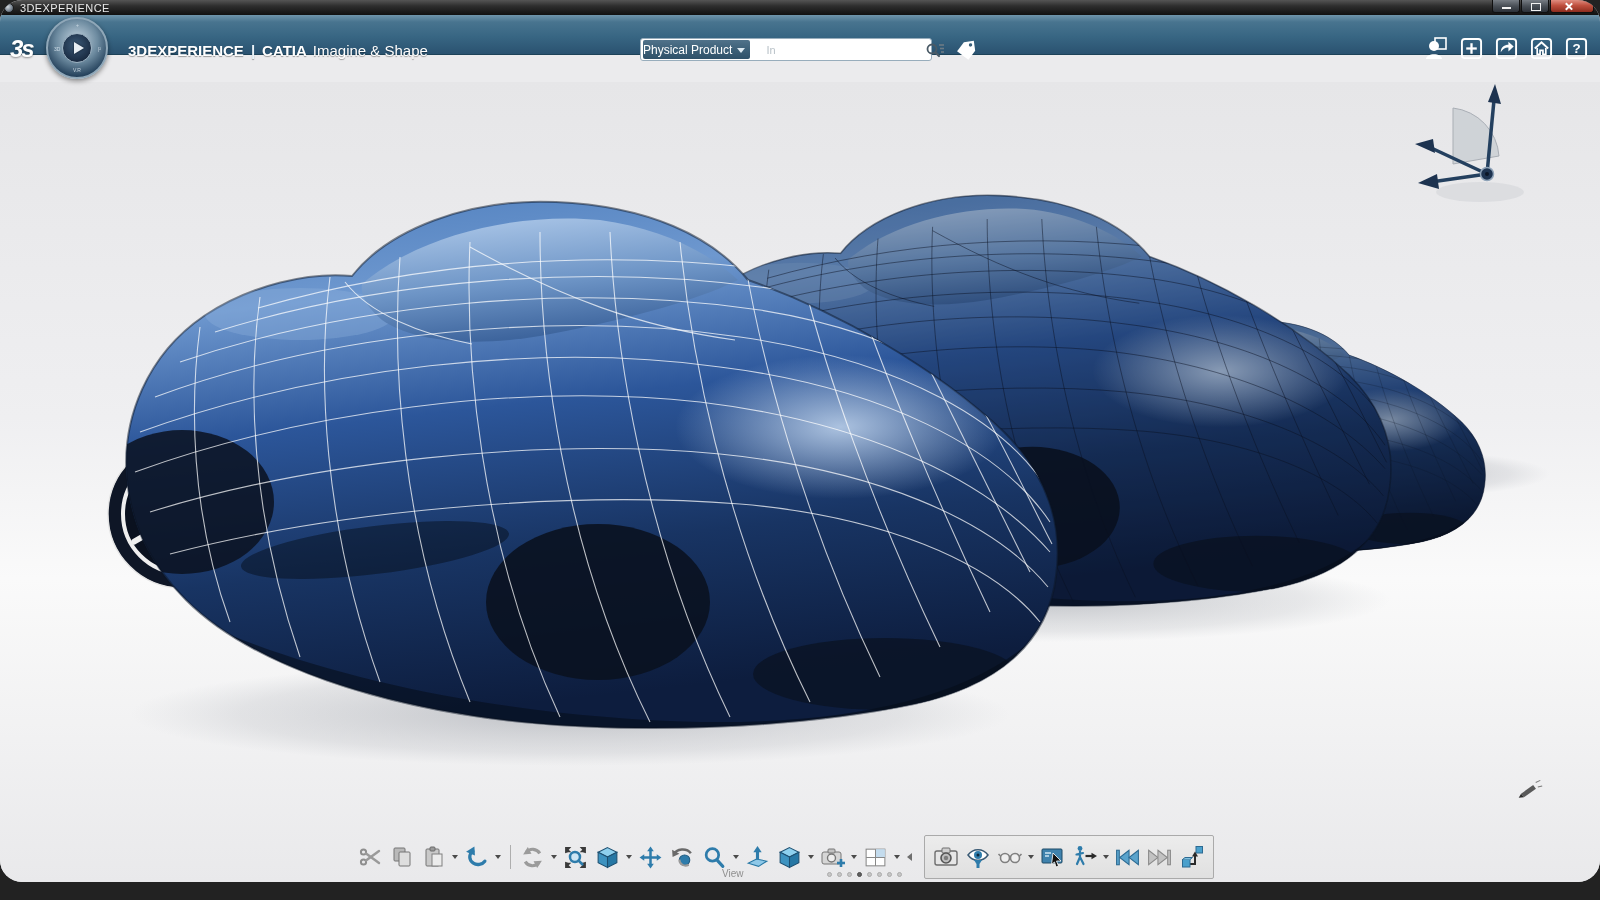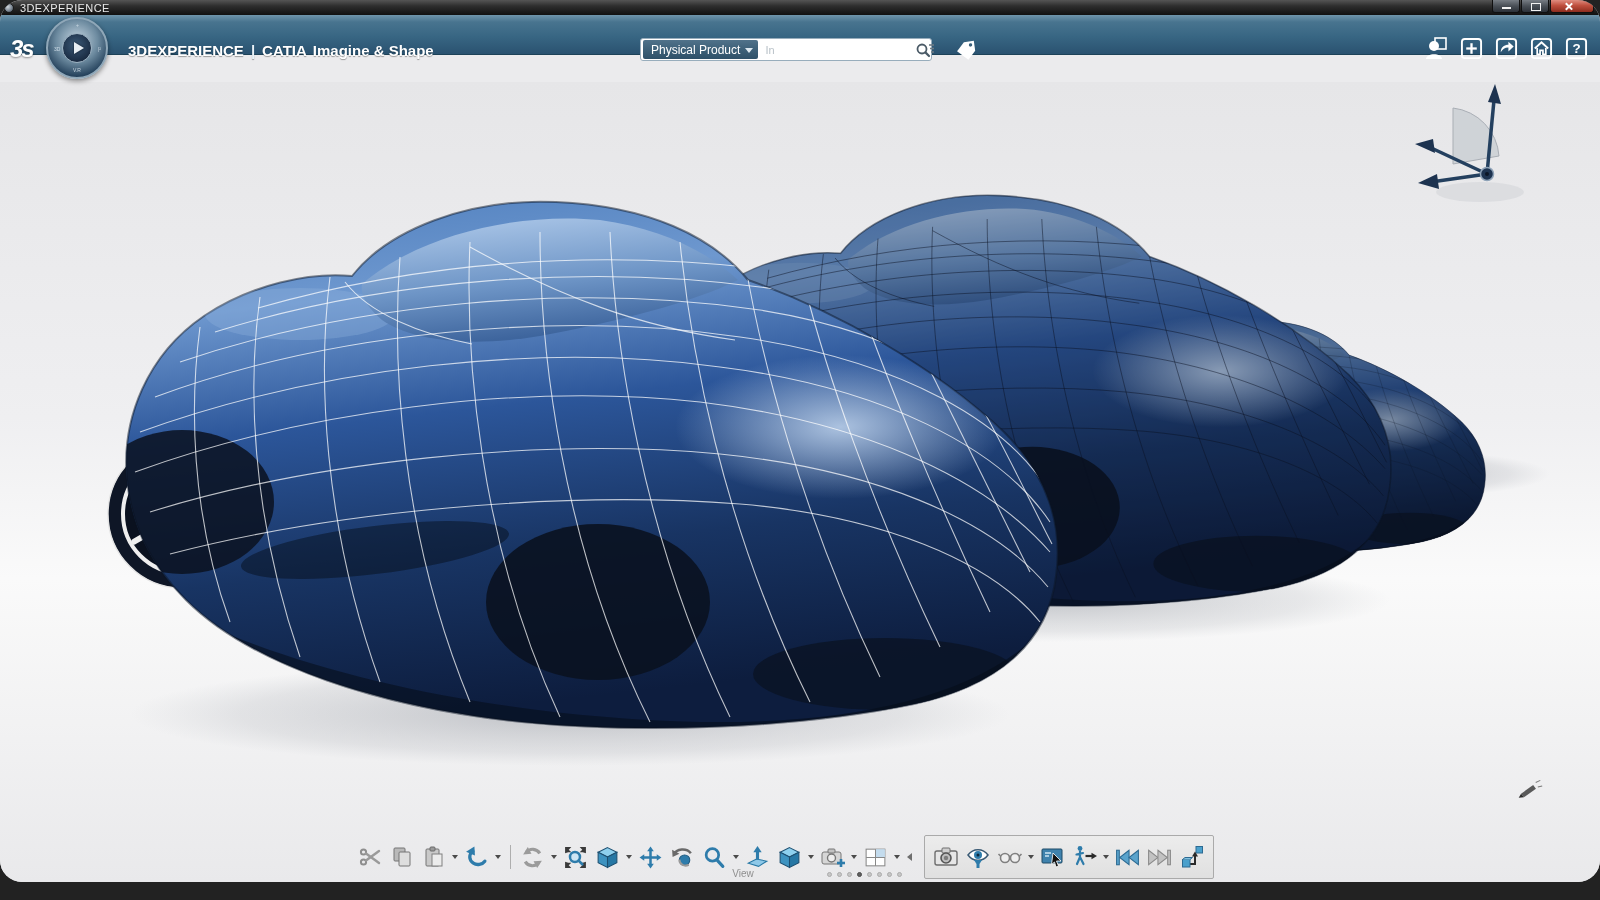--- a/index.html
+++ b/index.html
@@ -34,30 +34,30 @@
   .compass .inner { position:absolute; left:14px; top:14px; width:30px; height:30px; border-radius:50%;
     background:radial-gradient(circle at 45% 40%, #3c5a78, #16263c 80%); border:1.5px solid #9db2c2;
     display:flex; align-items:center; justify-content:center; }
   .compass .play { width:0; height:0; border-left:10px solid #e8eef4; border-top:6px solid transparent;
     border-bottom:6px solid transparent; margin-left:3px; filter:drop-shadow(0 0 1px #0b1624); }
   .compass .qmark { position:absolute; font-size:5px; color:#d8e4ee; opacity:.85; }
   .brandline { position:absolute; left:128px; top:15px; height:40px; display:flex; align-items:center;
     color:#fff; font-size:15px; text-shadow:0 1px 1px rgba(0,0,0,.35); }
   .brandline b { font-weight:bold; }
   .brandline .div { margin:0 7px; font-weight:bold; color:#e9f2f8; }
-  .brandline .ed { margin-left:6px; font-weight:bold; }
+  .brandline .ed { margin-left:6px; font-weight:normal; }
 
   .searchwrap { position:absolute; left:640px; top:23px; width:292px; height:23px; background:#fff;
     border:1px solid #98adbc; border-radius:3px; display:flex; align-items:center; }
-  .scopebtn { height:19px; margin-left:2px; padding:0 18px 0 8px; border-radius:2px; position:relative;
+  .scopebtn { height:19px; margin-left:2px; padding:0 18px 0 0; border-radius:2px; position:relative;
     background:linear-gradient(#50728a, #3a5d75 60%, #2f5169); color:#fff; font-size:12px;
     display:flex; align-items:center; cursor:pointer; white-space:nowrap; }
   .scopebtn::after { content:""; position:absolute; right:5px; top:8px; border-left:4px solid transparent;
     border-right:4px solid transparent; border-top:5px solid #dce8f0; }
-  .searchwrap input { flex:1; border:none; outline:none; height:19px; font-size:11px; padding:0 7px; color:#333; }
+  .searchwrap input { flex:1; border:none; outline:none; height:19px; font-size:11px; padding:0 16px; color:#333; }
   .searchwrap input::placeholder { color:#b9c2c8; }
   .searchico { width:22px; height:18px; margin-right:4px; cursor:pointer; flex:none; }
 
   .tagico { position:absolute; left:955px; top:25px; width:22px; height:20px; cursor:pointer; }
 
   .appbar-right { position:absolute; right:12px; top:21px; display:flex; gap:11px; align-items:center; }
   .abtn { width:24px; height:24px; display:flex; align-items:center; justify-content:center; cursor:pointer; }
 
   
   .tabbar { position:absolute; left:0; top:56px; width:1600px; height:26px;
@@ -82,21 +82,21 @@
     justify-content:center; pointer-events:none; }
   .ab-inner { display:flex; align-items:center; gap:2px; transform:translateX(-16px); pointer-events:auto; }
   .tbtn { width:30px; height:36px; display:flex; align-items:center; justify-content:center; cursor:pointer; border-radius:2px; }
   .caret { width:9px; height:36px; display:flex; align-items:center; justify-content:center; cursor:pointer; }
   .caret::after { content:""; border-left:3.5px solid transparent; border-right:3.5px solid transparent; border-top:4.5px solid #4a4a4a; }
   .tsep { width:1px; height:24px; background:#aeaeae; margin:0 5px; }
   .collapsebtn { width:12px; height:36px; display:flex; align-items:center; justify-content:center; cursor:pointer; }
   .collapsebtn span { width:0; height:0; border-top:4px solid transparent; border-bottom:4px solid transparent; border-right:5px solid #6e6e6e; }
   .tgroup { display:flex; align-items:center; gap:2px; background:linear-gradient(#ececec,#e0e0e0);
     border:1px solid #aaaaaa; border-radius:2px; padding:2px 6px; margin-left:6px; height:44px; }
-  .viewlabel { position:absolute; left:722px; top:868px; width:42px; text-align:center; font-size:10px; color:#8f8f8f; }
+  .viewlabel { position:absolute; left:722px; top:868px; width:42px; font-size:10px; color:#8f8f8f; }
   .pager { position:absolute; left:827px; top:872px; display:flex; gap:5px; align-items:center; }
   .dot { width:5px; height:5px; border-radius:50%; background:#c6c6c6; border:1px solid #ababab; cursor:pointer; }
   .dot.active { background:#5f5f5f; border-color:#4a4a4a; }
 
   svg { display:block; }
 </style>
 </head>
 <body>
 
 <div id="app">

